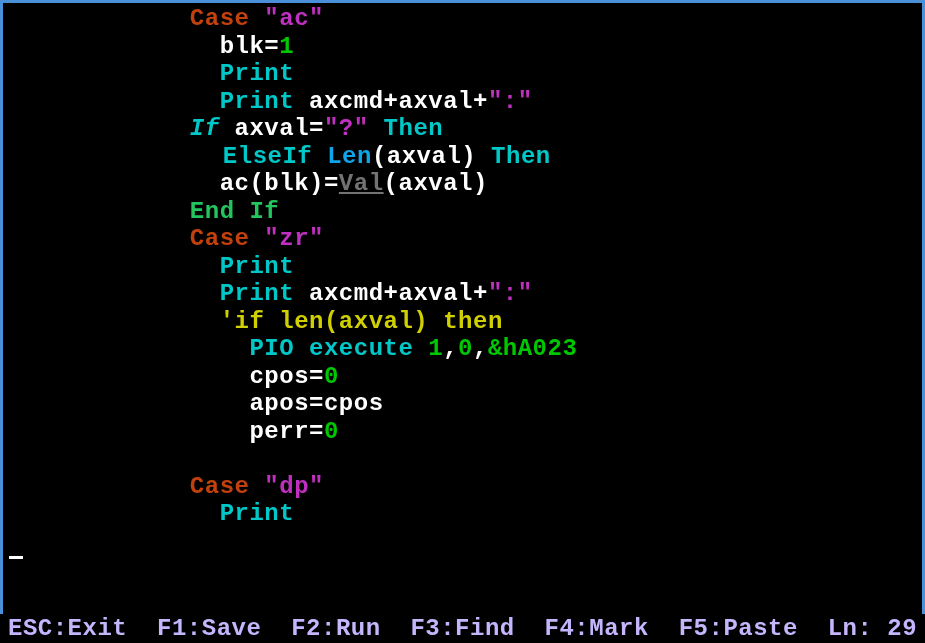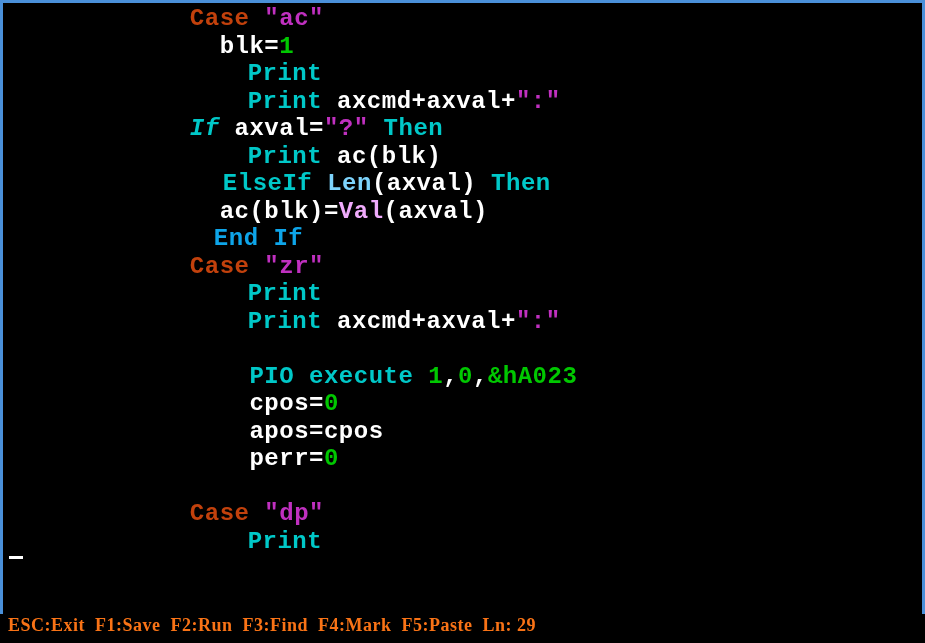--- a/index.html
+++ b/index.html
@@ -35,58 +35,56 @@
       height: 3px;
       background: #fff;
     }
     .status-bar {
       position: absolute;
       bottom: 0;
       left: 0;
       width: 100%;
       height: 28px;
       background: #000;
-      color: #f97316;
+      color: #c4b5fd;
       padding: 0 8px;
       white-space: pre;
-      font-size: 18px;
+      font-size: 24px;
       letter-spacing: 0.5px;
-      font-family: Liberation Serif, serif;
     }
     .kw-case { color: #c2410c; }
-    .kw-print { color: #00c8c8; margin-left: 28px; }
+    .kw-print { color: #00c8c8; }
     .kw-if { color: #00c8c8; font-style: italic; }
     .kw-then { color: #00c8c8; }
     .kw-elseif { color: #00c8c8; margin-left: 33px; }
-    .kw-endif { color: #0ea5e9; margin-left: 24px; }
-    .kw-len { color: #7dd3fc; }
-    .kw-val { color: #f0abfc; }
+    .kw-endif { color: #22c55e; }
+    .kw-len { color: #0ea5e9; }
+    .kw-val { color: #737373; text-decoration: underline; }
     .kw-pio { color: #00c8c8; font-family: Liberation Mono, monospace; }
     .str { color: #c030c0; }
     .num { color: #00c800; }
     .comment { color: #d0d000; }
     .white { color: #fff; }
   </style>
 </head>
 <body>
 
 <div class="editor-frame">
 <div class="line"><span>            </span><span class="kw-case">Case</span><span> </span><span class="str">"ac"</span></div>
 <div class="line"><span>              </span><span class="white">blk=</span><span class="num">1</span></div>
 <div class="line"><span>              </span><span class="kw-print">Print</span></div>
 <div class="line"><span>              </span><span class="kw-print">Print</span><span> </span><span class="white">axcmd+axval+</span><span class="str">":"</span></div>
 <div class="line"><span>            </span><span class="kw-if">If</span><span> </span><span class="white">axval=</span><span class="str">"?"</span><span> </span><span class="kw-then">Then</span></div>
-<div class="line"><span>              </span><span class="kw-print">Print</span><span> </span><span class="white">ac(blk)</span></div>
 <div class="line"><span>            </span><span class="kw-elseif">ElseIf</span><span> </span><span class="kw-len">Len</span><span class="white">(axval)</span><span> </span><span class="kw-then">Then</span></div>
 <div class="line"><span>              </span><span class="white">ac(blk)=</span><span class="kw-val">Val</span><span class="white">(axval)</span></div>
 <div class="line"><span>            </span><span class="kw-endif">End If</span></div>
 <div class="line"><span>            </span><span class="kw-case">Case</span><span> </span><span class="str">"zr"</span></div>
 <div class="line"><span>              </span><span class="kw-print">Print</span></div>
 <div class="line"><span>              </span><span class="kw-print">Print</span><span> </span><span class="white">axcmd+axval+</span><span class="str">":"</span></div>
-<div class="line"><span>              </span></div>
+<div class="line"><span>              </span><span class="comment">'if len(axval) then</span></div>
 <div class="line"><span>                </span><span class="kw-pio">PIO execute</span><span> </span><span class="num">1</span><span class="white">,</span><span class="num">0</span><span class="white">,</span><span class="num">&amp;hA023</span></div>
 <div class="line"><span>                </span><span class="white">cpos=</span><span class="num">0</span></div>
 <div class="line"><span>                </span><span class="white">apos=cpos</span></div>
 <div class="line"><span>                </span><span class="white">perr=</span><span class="num">0</span></div>
 <div class="line"><span>              </span></div>
 <div class="line"><span>            </span><span class="kw-case">Case</span><span> </span><span class="str">"dp"</span></div>
 <div class="line"><span>              </span><span class="kw-print">Print</span></div>
 <div class="cursor"></div>
 </div>
 

